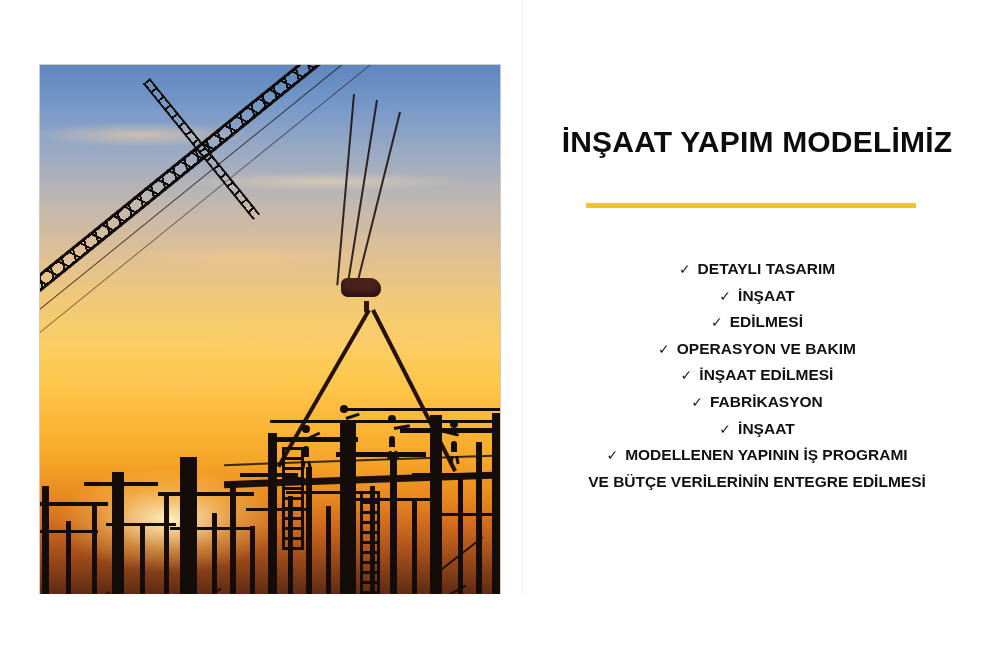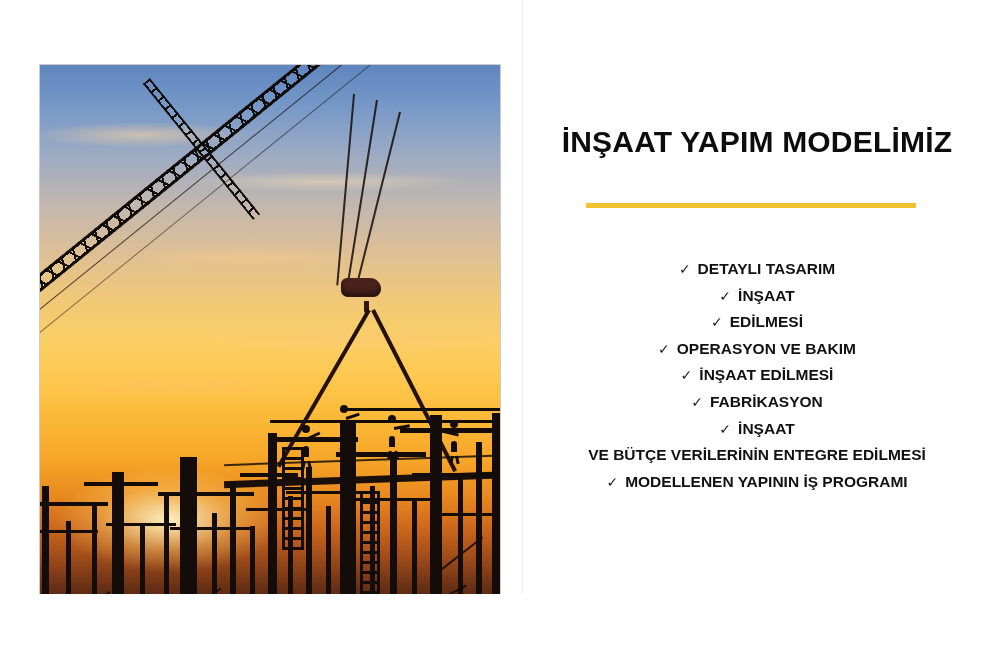--- a/index.html
+++ b/index.html
@@ -406,25 +406,25 @@
 
       <div class="bullet-line">
         <span class="tick">✓</span><span>FABRİKASYON</span>
       </div>
 
       <div class="bullet-line">
         <span class="tick">✓</span><span>İNŞAAT</span>
       </div>
 
       <div class="bullet-line">
+        <span class="tick">✓</span><span>MODELLENEN YAPININ İŞ PROGRAMI</span>
+      </div>
+
+      <div class="bullet-line">
         <span>VE BÜTÇE VERİLERİNİN ENTEGRE EDİLMESİ</span>
-      </div>
-
-      <div class="bullet-line">
-        <span class="tick">✓</span><span>MODELLENEN YAPININ İŞ PROGRAMI</span>
       </div>
 
     </div>
   </div>
 
   <div class="bar bar-left"></div>
   <div class="bar bar-mid"></div>
   <div class="bar bar-right"></div>
 
 </div>

